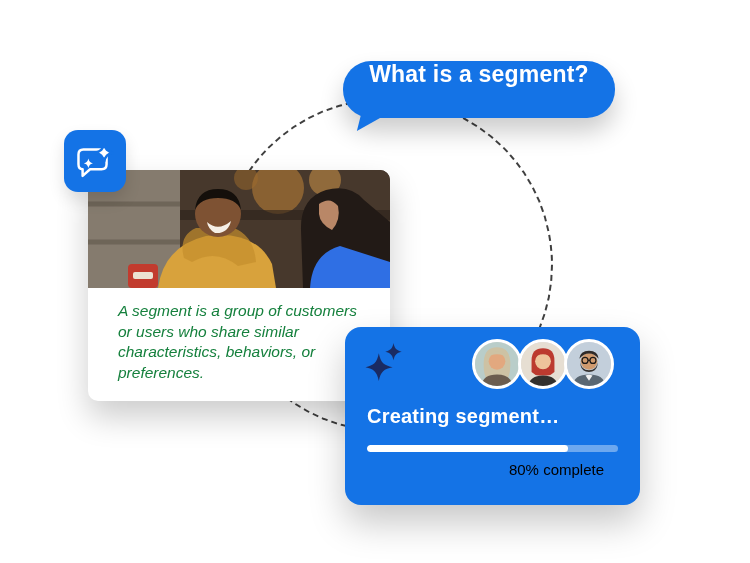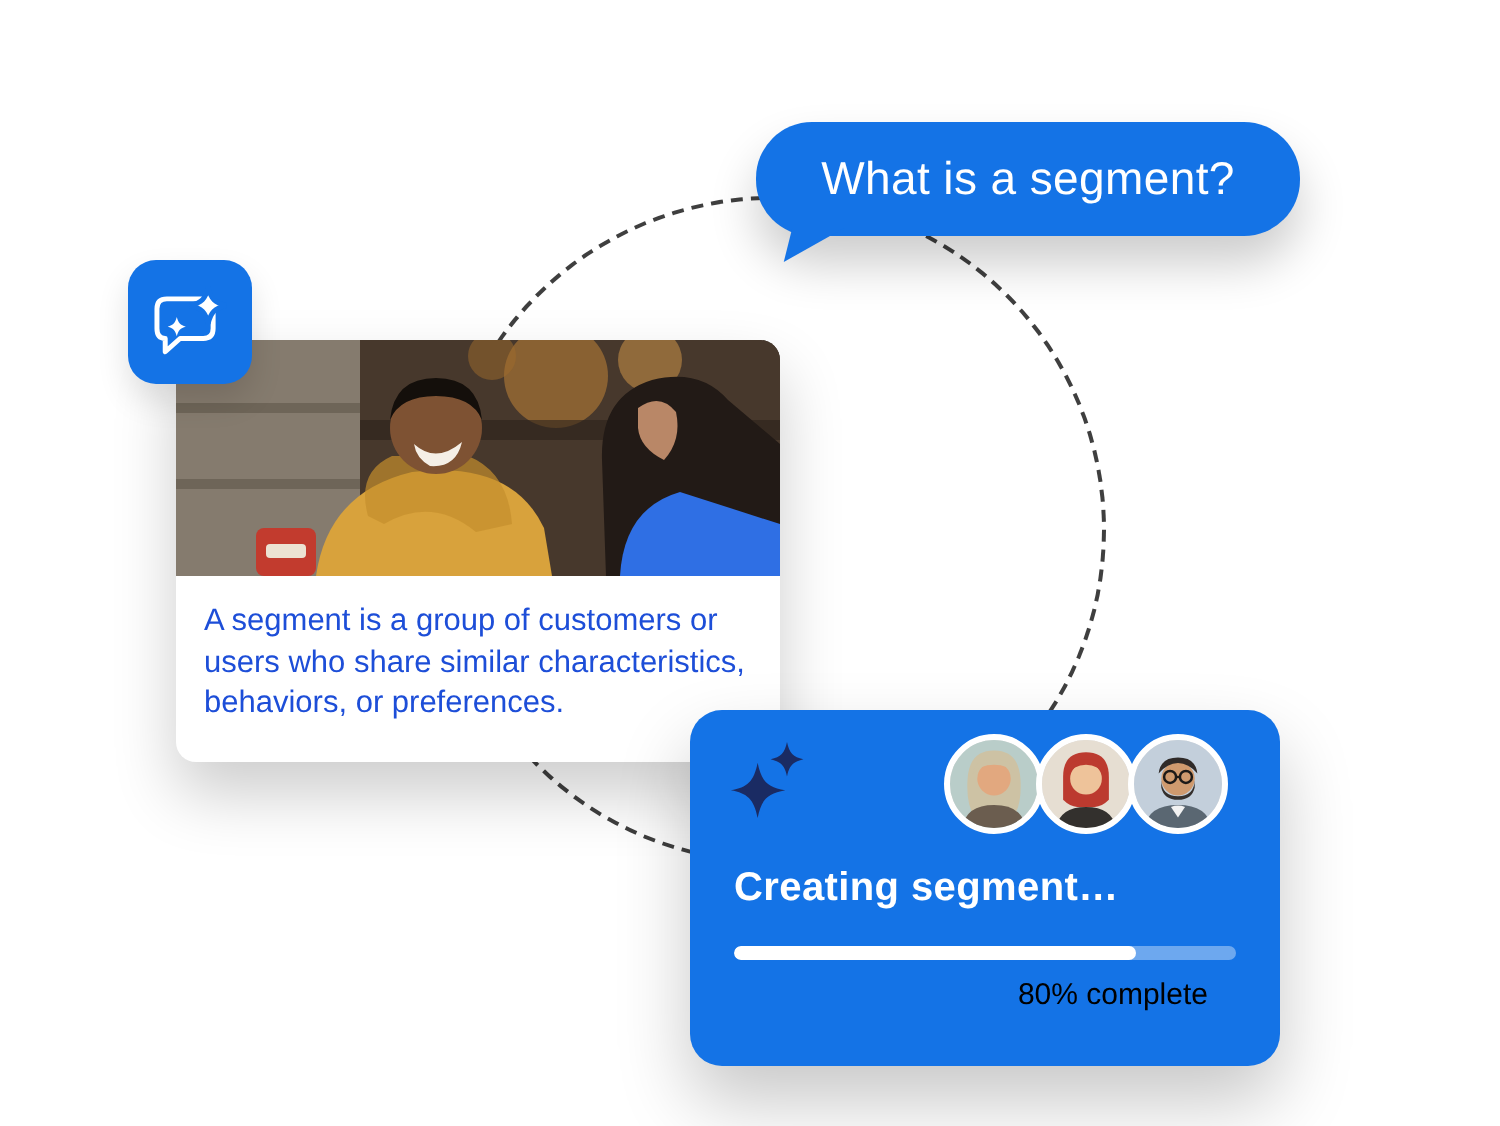--- a/index.html
+++ b/index.html
@@ -7,24 +7,24 @@
     position:relative;width:750px;height:563px;background:#ffffff;overflow:hidden;
     font-family:"Liberation Sans", sans-serif;
   }
   
   .dashed-circle{
     position:absolute;left:219px;top:98px;width:330px;height:330px;
     border:2px dashed #3f3f3f;border-radius:50%;z-index:0;
   }
   
   .bubble{
-    position:absolute;left:378px;top:61px;width:272px;height:57px;
+    position:absolute;left:343px;top:61px;width:272px;height:57px;
     background:var(--accent,#1473E6);border-radius:28px;z-index:4;
-    display:flex;align-items:center;justify-content:center;
-    color:#fff;font-size:23px;font-weight:400;letter-spacing:.2px;
+    display:flex;justify-content:center;
+    color:#fff;font-size:23px;font-weight:700;letter-spacing:.2px;
     box-shadow:0 14px 24px rgba(0,0,0,.20);
   }
   .bubble::after{
     content:"";position:absolute;left:16px;bottom:-13px;width:0;height:0;
     border-top:17px solid var(--accent,#1473E6);
     border-right:26px solid transparent;
     transform:skewX(-14deg);
   }
   
   .badge{
@@ -34,26 +34,26 @@
     box-shadow:0 8px 16px rgba(0,0,0,.12);
   }
   
   .def-card{
     position:absolute;left:88px;top:170px;width:302px;z-index:2;
     background:#fff;border-radius:10px;overflow:hidden;
     box-shadow:0 16px 32px rgba(0,0,0,.20);
   }
   .photo{display:block;width:302px;height:118px;}
   .def-text{
-    margin:0;padding:13px 14px 18px;color:#1d4ed8;
-    font-size:15.5px;line-height:1.33;
+    margin:0;padding:13px 30px 18px;color:#15803d;
+    font-size:15.5px;line-height:1.33;font-style:italic;
   }
   
   .prog-card{
-    position:absolute;left:345px;top:355px;width:295px;height:178px;z-index:2;
+    position:absolute;left:345px;top:327px;width:295px;height:178px;z-index:2;
     background:var(--accent,#1473E6);border-radius:16px;
     box-shadow:0 18px 36px rgba(0,0,0,.22);
   }
   .sparkles{position:absolute;left:20px;top:14px;color:var(--navy,#1A2B63);}
   .avatars{position:absolute;right:26px;top:12px;display:flex;}
   .avatar{
     width:50px;height:50px;border-radius:50%;border:3px solid #fff;
     overflow:hidden;margin-left:-4px;background:#ddd;box-sizing:border-box;
   }
   .avatar:first-child{margin-left:0;}

